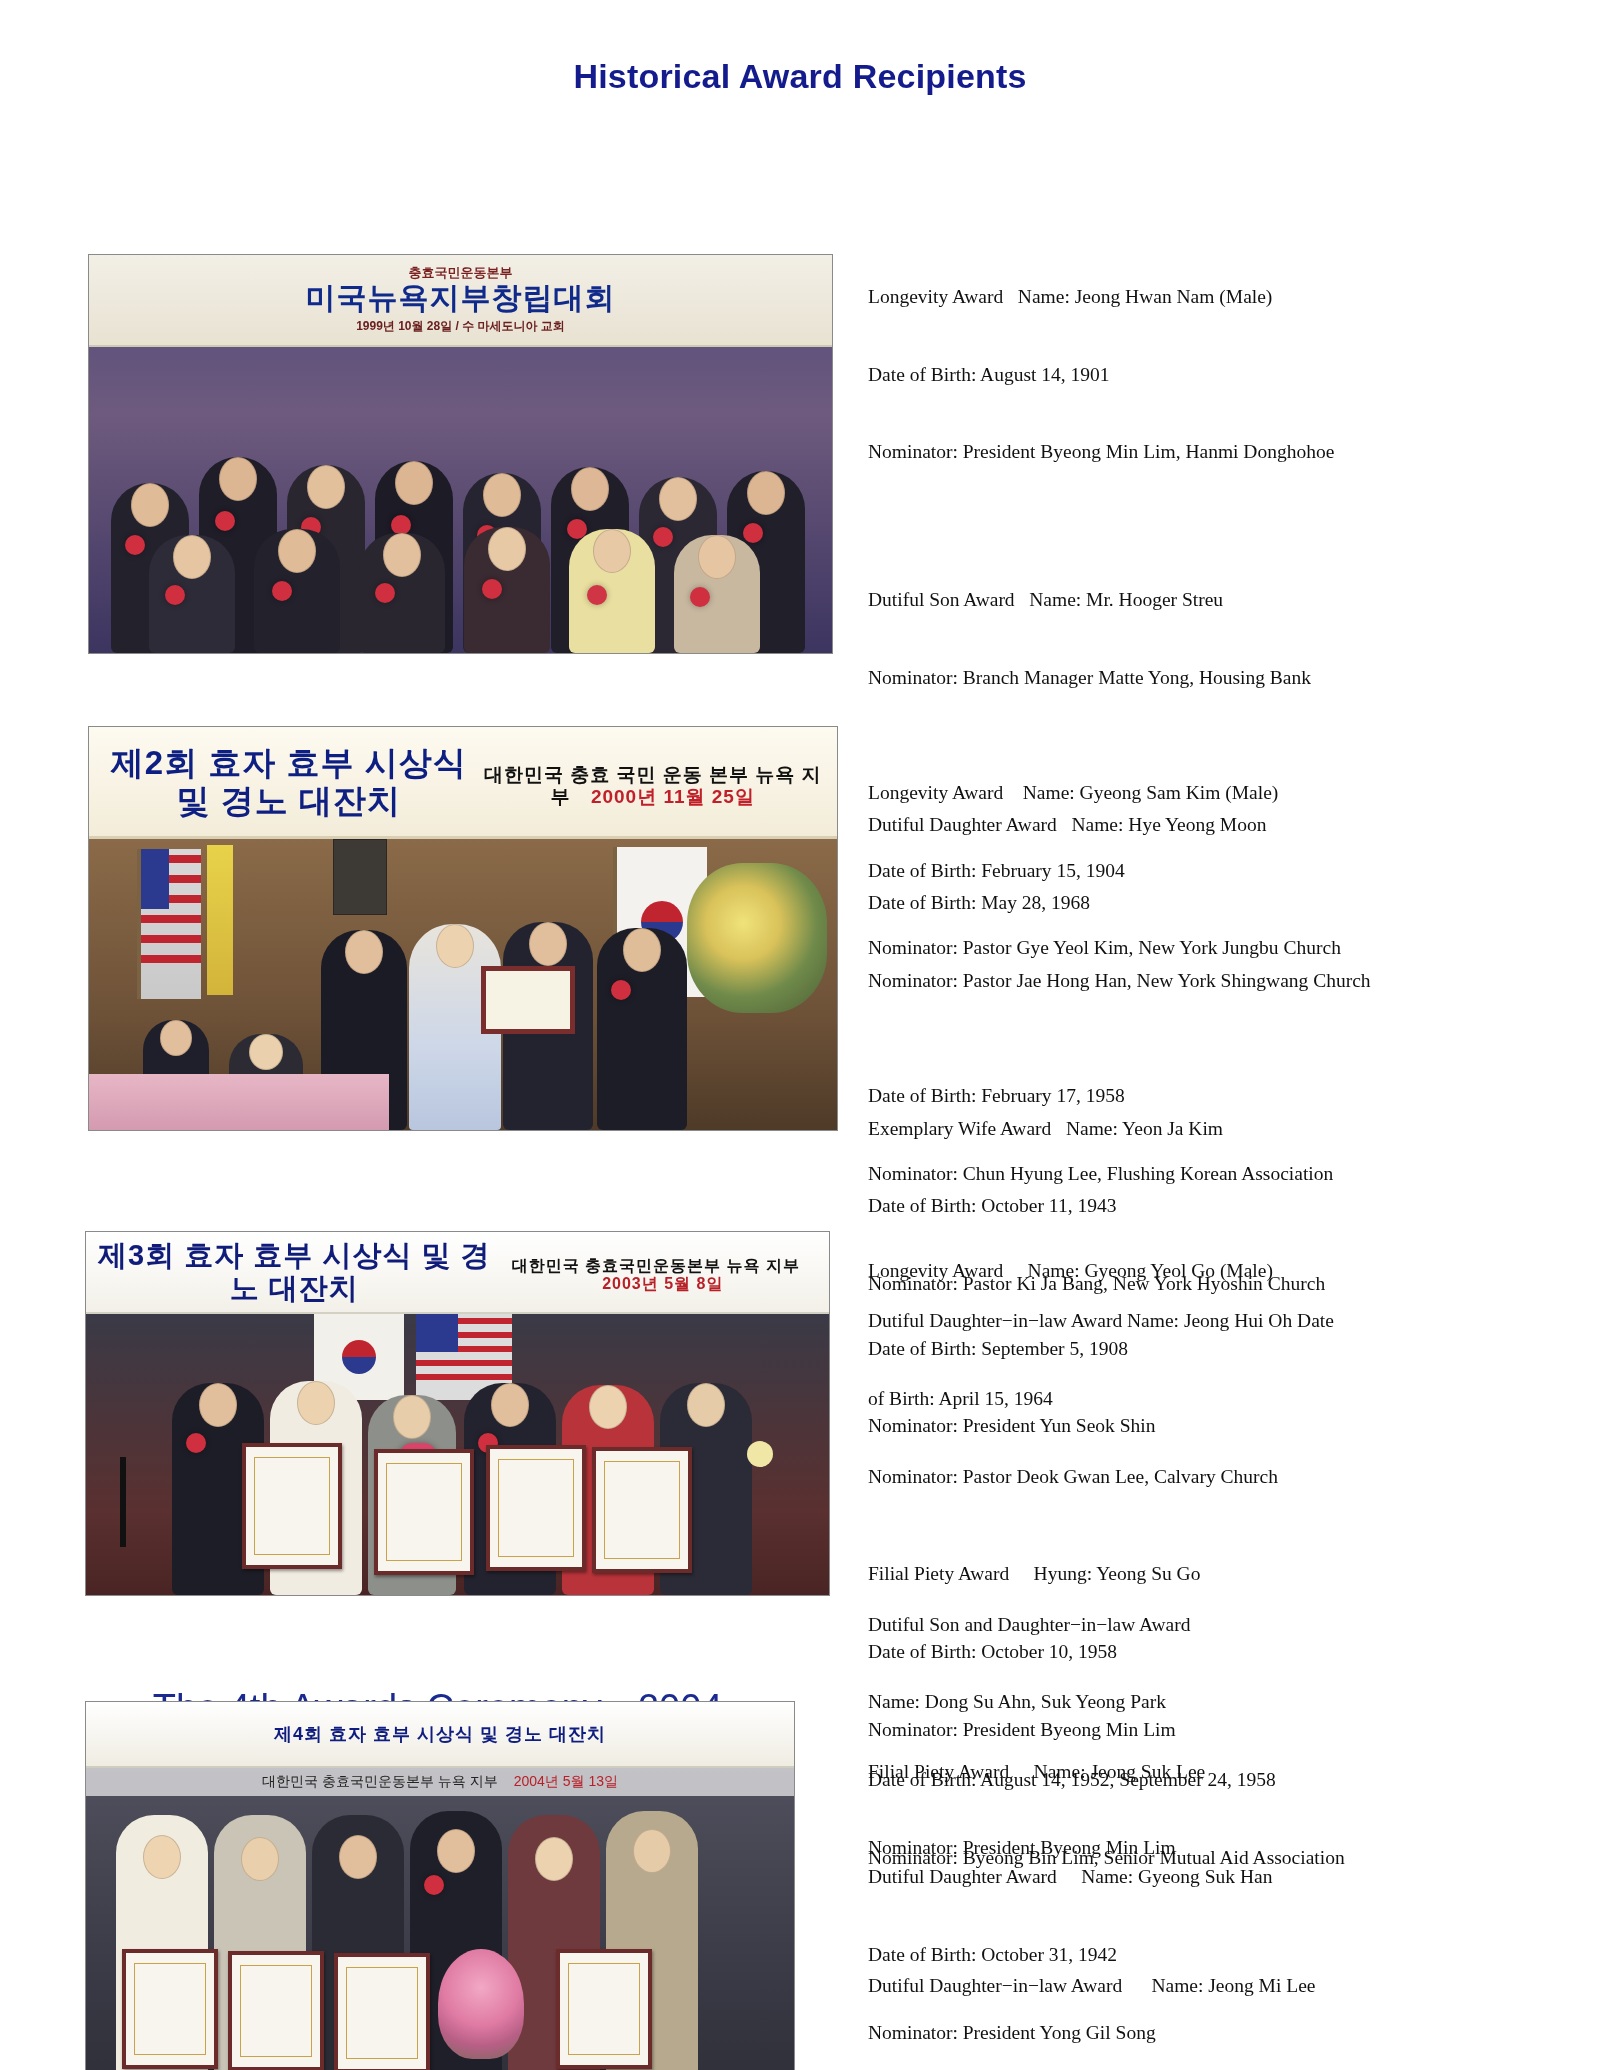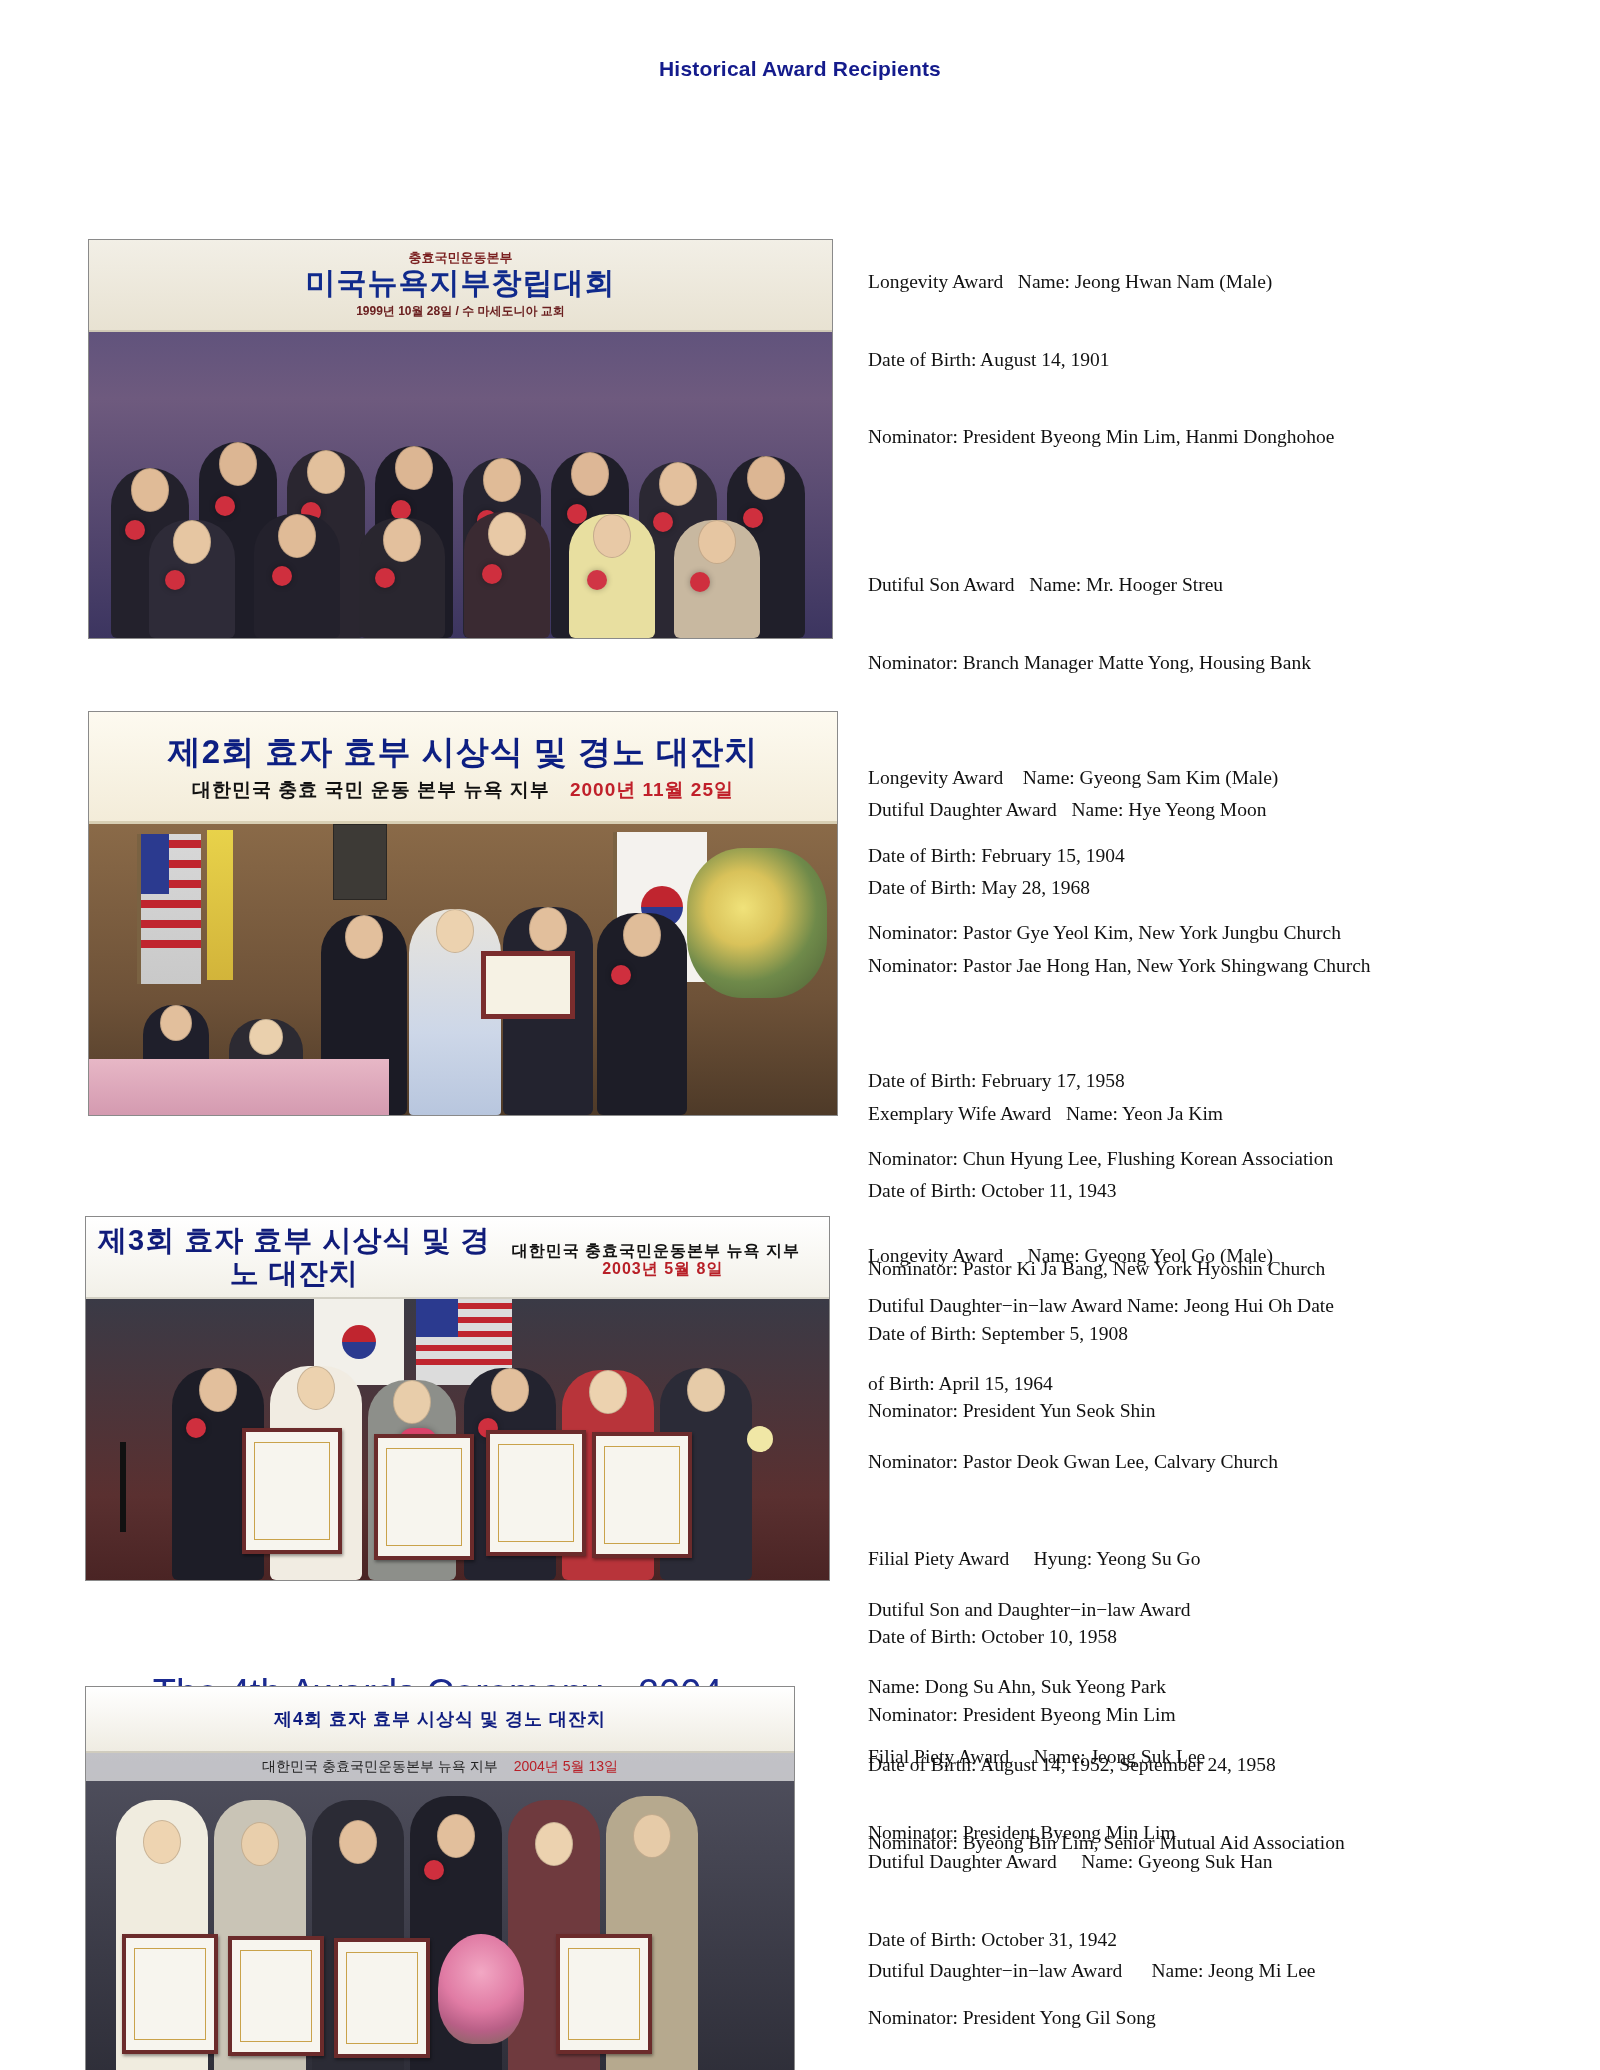--- a/index.html
+++ b/index.html
@@ -18,21 +18,21 @@
     width: 1600px;
     min-height: 2070px;
     position: relative;
     padding: 0;
     box-sizing: border-box;
   }
   .doc-title {
     text-align: center;
     font-family: "Liberation Sans", sans-serif;
     font-weight: bold;
-    font-size: 21px;
+    font-size: 34px;
     color: #141b8c;
     letter-spacing: 0.2px;
     margin: 0;
     padding-top: 57px;
   }
   .section {
     position: relative;
     box-sizing: border-box;
   }
   .section-heading {
@@ -143,21 +143,21 @@
     position: absolute;
     left: 88px;
     top: 630px;
     width: 750px;
     height: 405px;
     background: #7a5b3e;
   }
   #photo2 .banner {
     height: 112px;
     background: linear-gradient(180deg, #fdfaf0 0%, #f3ecd9 100%);
-    flex-direction: column;
+    flex-direction: row;
     font-size: 33px;
     color: #0d1f82;
     border-bottom: 3px solid #d8cfb4;
   }
   #photo2 .banner .row2 {
     font-size: 19px;
     color: #111;
     margin-top: 8px;
   }
   #photo2 .banner .row2 .red { color: #c0202a; }

